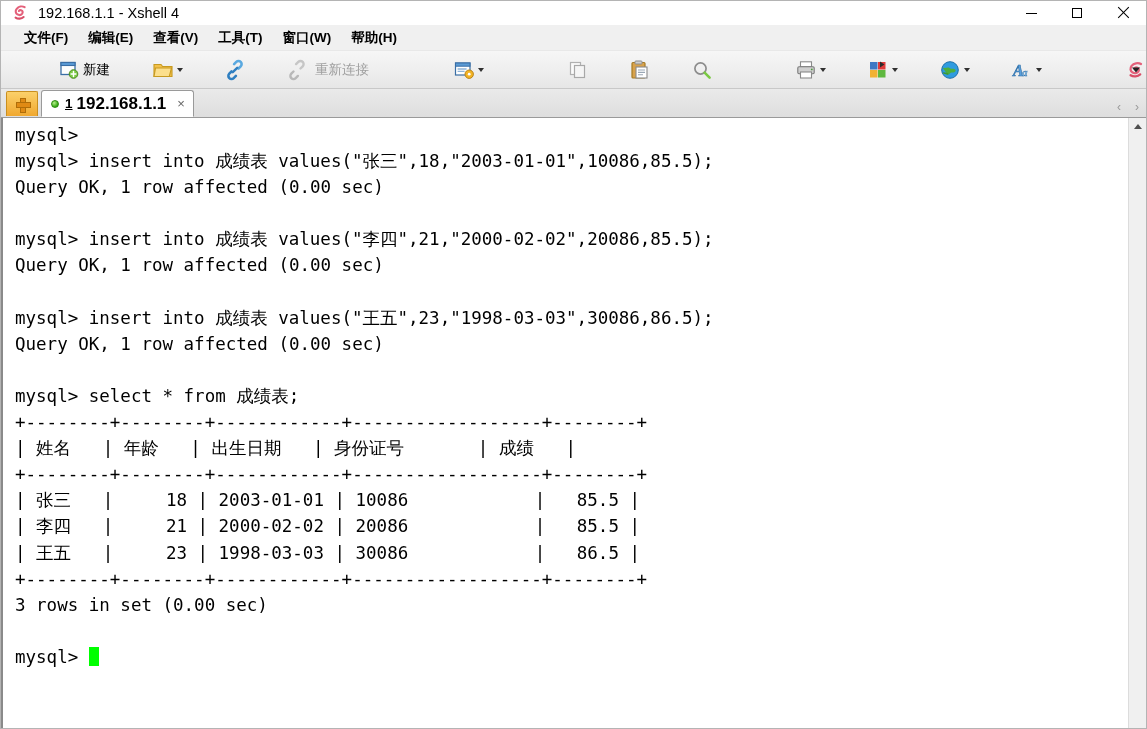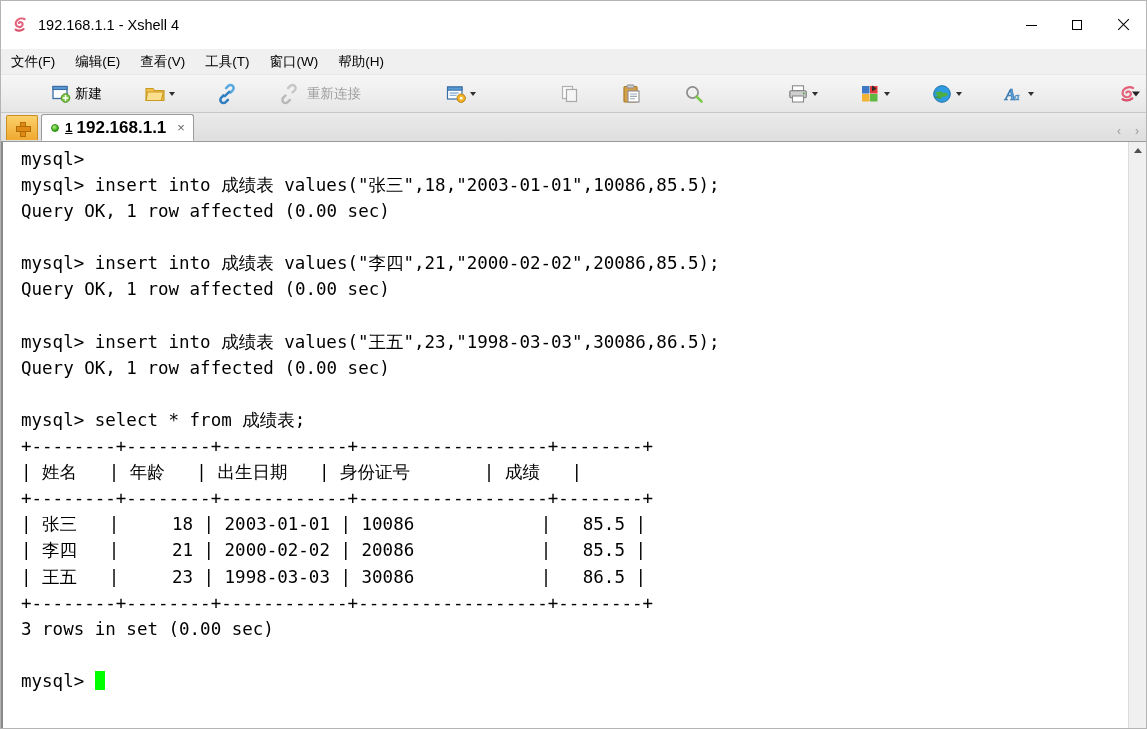--- a/index.html
+++ b/index.html
@@ -14,21 +14,21 @@
     width: 1147px; height: 729px;
     position: relative;
     display: flex; flex-direction: column;
     background: #f0f0f0;
     box-sizing: border-box;
     border: 1px solid #b4b4b4;
   }
 
   
   .titlebar {
-    height: 48px;
+    height: 24px;
     background: #ffffff;
     display: flex; align-items: center;
     flex: 0 0 auto;
     position: relative;
   }
   .title-left { display: flex; align-items: center; padding-left: 10px; }
   .app-logo {
     width: 18px; height: 18px; position: relative; margin-right: 9px;
   }
   .title-text {
@@ -47,35 +47,37 @@
     width: 15px; height: 1px; background: #000;
   }
   .glyph-close:before { transform: rotate(45deg); }
   .glyph-close:after  { transform: rotate(-45deg); }
 
   
   .menubar {
     height: 25px;
     background: #f0f0f0;
     display: flex; align-items: center;
+    padding-left: 13px;
     flex: 0 0 auto;
     border-bottom: 1px solid #e8e8e8;
+    font-weight: bold;
   }
   .menu-item {
     font-size: 13.5px; color: #000;
     padding: 2px 10px;
     white-space: nowrap;
   }
 
   
   .toolbar {
     height: 37px;
     background: linear-gradient(to bottom, #f6f6f6 0%, #eeeeee 55%, #e6e6e6 100%);
     display: flex; align-items: center;
-    padding-left: 8px;
+    padding-left: 16px;
     flex: 0 0 auto;
     border-bottom: 1px solid #c8c8c8;
     position: relative;
     gap: 32px;
   }
   .grip {
     width: 3px; height: 22px; margin-right: 5px;
     background-image: repeating-linear-gradient(to bottom, #bdbdbd 0 1px, transparent 1px 3px);
   }
   .tb-btn {
@@ -158,21 +160,21 @@
     background: #ffffff; min-height: 0;
     position: relative;
   }
   .term {
     flex: 1 1 auto;
     background: #ffffff;
     color: #000000;
     font-family: "DejaVu Sans Mono", "Liberation Mono", monospace;
     font-size: 17.5px;
     line-height: 26.1px;
-    padding: 4px 0 0 18px;
+    padding: 4px 0 0 12px;
     white-space: pre;
     overflow: hidden;
     border-left: 2px solid #8a8a8a;
     box-sizing: border-box;
     letter-spacing: 0px;
   }
   .term .line { height: 26.1px; }
   .cursor {
     display: inline-block;
     width: 10px; height: 19px;

